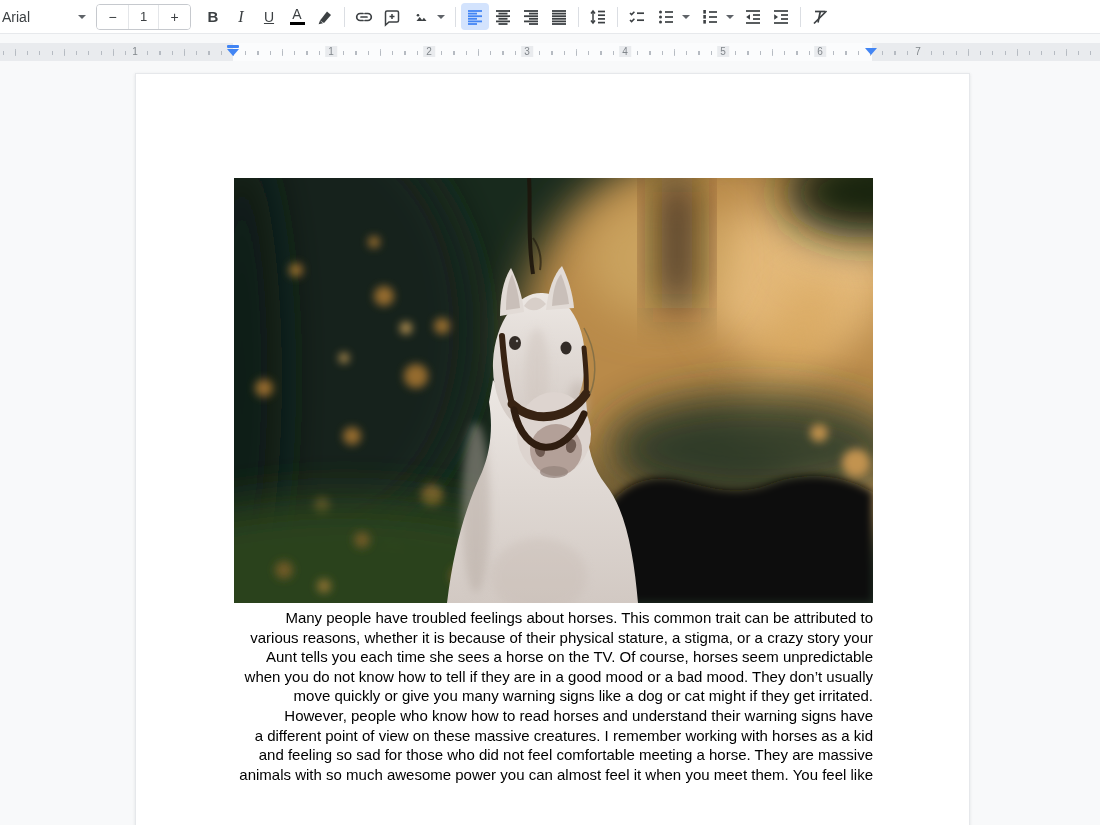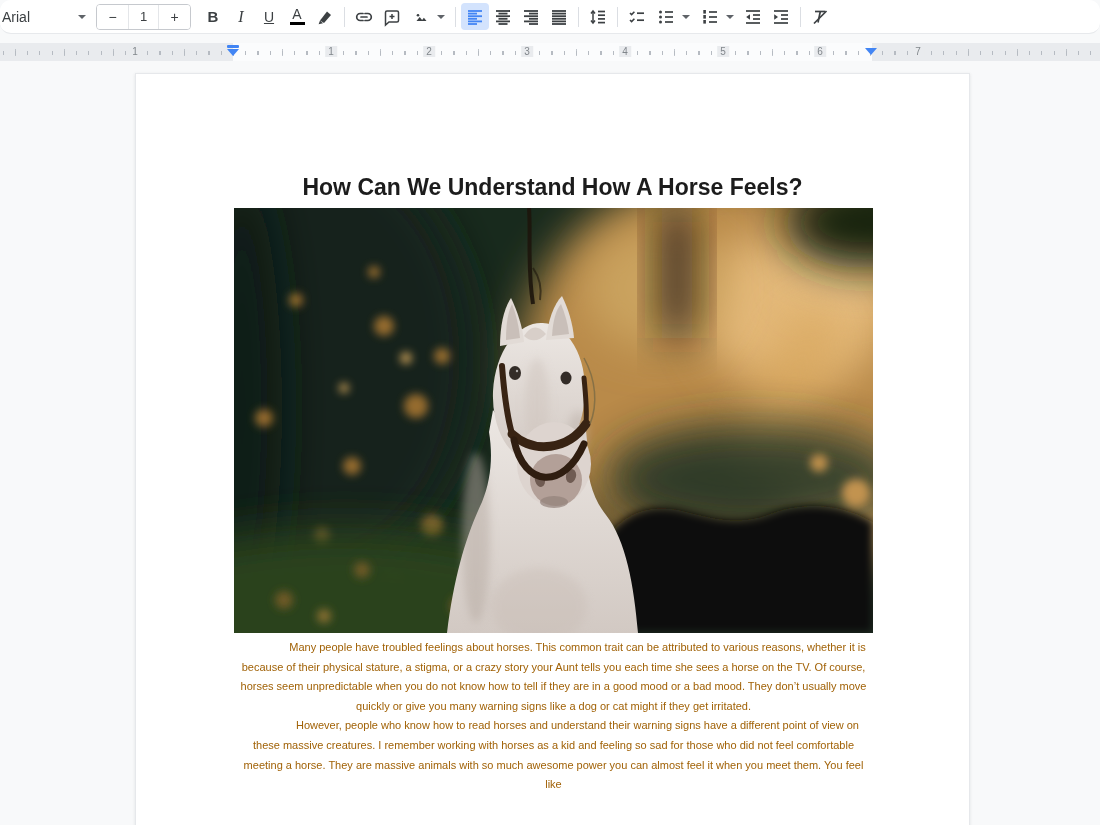--- a/index.html
+++ b/index.html
@@ -2,21 +2,21 @@
 <html><head>
 <meta charset="utf-8">
 <style>
   * { margin:0; padding:0; box-sizing:border-box; }
   html,body { width:1100px; height:825px; overflow:hidden; background:#f8f9fa;
               font-family:"Liberation Sans", sans-serif; }
 
   
   .toolbar { position:absolute; left:0; top:0; width:1100px; height:34px;
              background:#ffffff; border-bottom:1px solid #e7e9ec;
-             display:flex; align-items:center;border-radius:11px; }
+             display:flex; align-items:center; }
   .tb-text { color:#3c4043; font-size:14px; }
   .font-select { width:94px; height:26px; display:flex; align-items:center;
                  justify-content:space-between; padding:0 8px 0 2px; cursor:pointer; }
   .caret { width:0; height:0; border-left:4px solid transparent; border-right:4px solid transparent;
            border-top:4px solid #5f6368; }
   .size-box { display:flex; align-items:stretch; height:26px; border:1px solid #c6c9ce;
               border-radius:4px; overflow:hidden; margin-left:2px; }
   .size-seg { width:31px; display:flex; align-items:center; justify-content:center;
               color:#3c4043; font-size:14px; cursor:pointer; background:#fff; }
   .size-seg.mid { border-left:1px solid #e4e6e9; border-right:1px solid #e4e6e9; font-size:13px; }
@@ -54,22 +54,22 @@
   
   .canvas { position:absolute; left:0; top:61px; width:1100px; height:764px;
             background:#f8f9fa; overflow:hidden; }
   .page { position:absolute; left:135px; top:12px; width:835px; height:980px;
           background:#ffffff; border:1px solid #e6e8eb;
           box-shadow:0 1px 3px rgba(60,64,67,.12); padding:98px 98px 0 98px; cursor:text; }
   .doc-title { font-size:23px; font-weight:700; color:#1c1c1c; text-align:center; line-height:30px; }
   .doc-byline { font-size:15px; color:#202124; text-align:center; line-height:20px; margin-top:1px; }
   .doc-figure { margin-top:6px; width:639px; height:425px; cursor:pointer; }
   .doc-figure svg { display:block; }
-  .doc-p { font-size:11px; line-height:19.6px; color:#a16207; text-indent:48px;
-           text-align:center; width:639px; }
+  .doc-p { font-size:15px; line-height:19.6px; color:#000000; text-indent:48px;
+           text-align:right; width:639px; }
   .doc-p.first { margin-top:5px; }
 </style>
 </head>
 <body>
 
 <div class="toolbar">
 
   <div class="font-select">
     <span class="tb-text">Arial</span>
     <span class="caret"></span>
@@ -266,21 +266,20 @@
       <div class="tri"></div>
   </div>
   <div class="marker" style="left:871px; top:5px">
     <div class="tri"></div>
   </div>
 </div>
 
 <div class="canvas">
   <div class="page">
 
-    <h1 class="doc-title">How Can We Understand How A Horse Feels?</h1>
 
     <figure class="doc-figure" aria-label="Photo of a white horse wearing a dark leather halter, facing the camera in front of dark green foliage and golden autumn bokeh, with a dark horse silhouette in the background">
       <svg width="639" height="425" viewBox="0 0 639 425">
         <defs>
           <filter id="f2" x="-60%" y="-60%" width="220%" height="220%">
               <feGaussianBlur stdDeviation="22"></feGaussianBlur>
             </filter>
           <filter id="f3" x="-80%" y="-80%" width="260%" height="260%">
               <feGaussianBlur stdDeviation="4"></feGaussianBlur>
             </filter>

